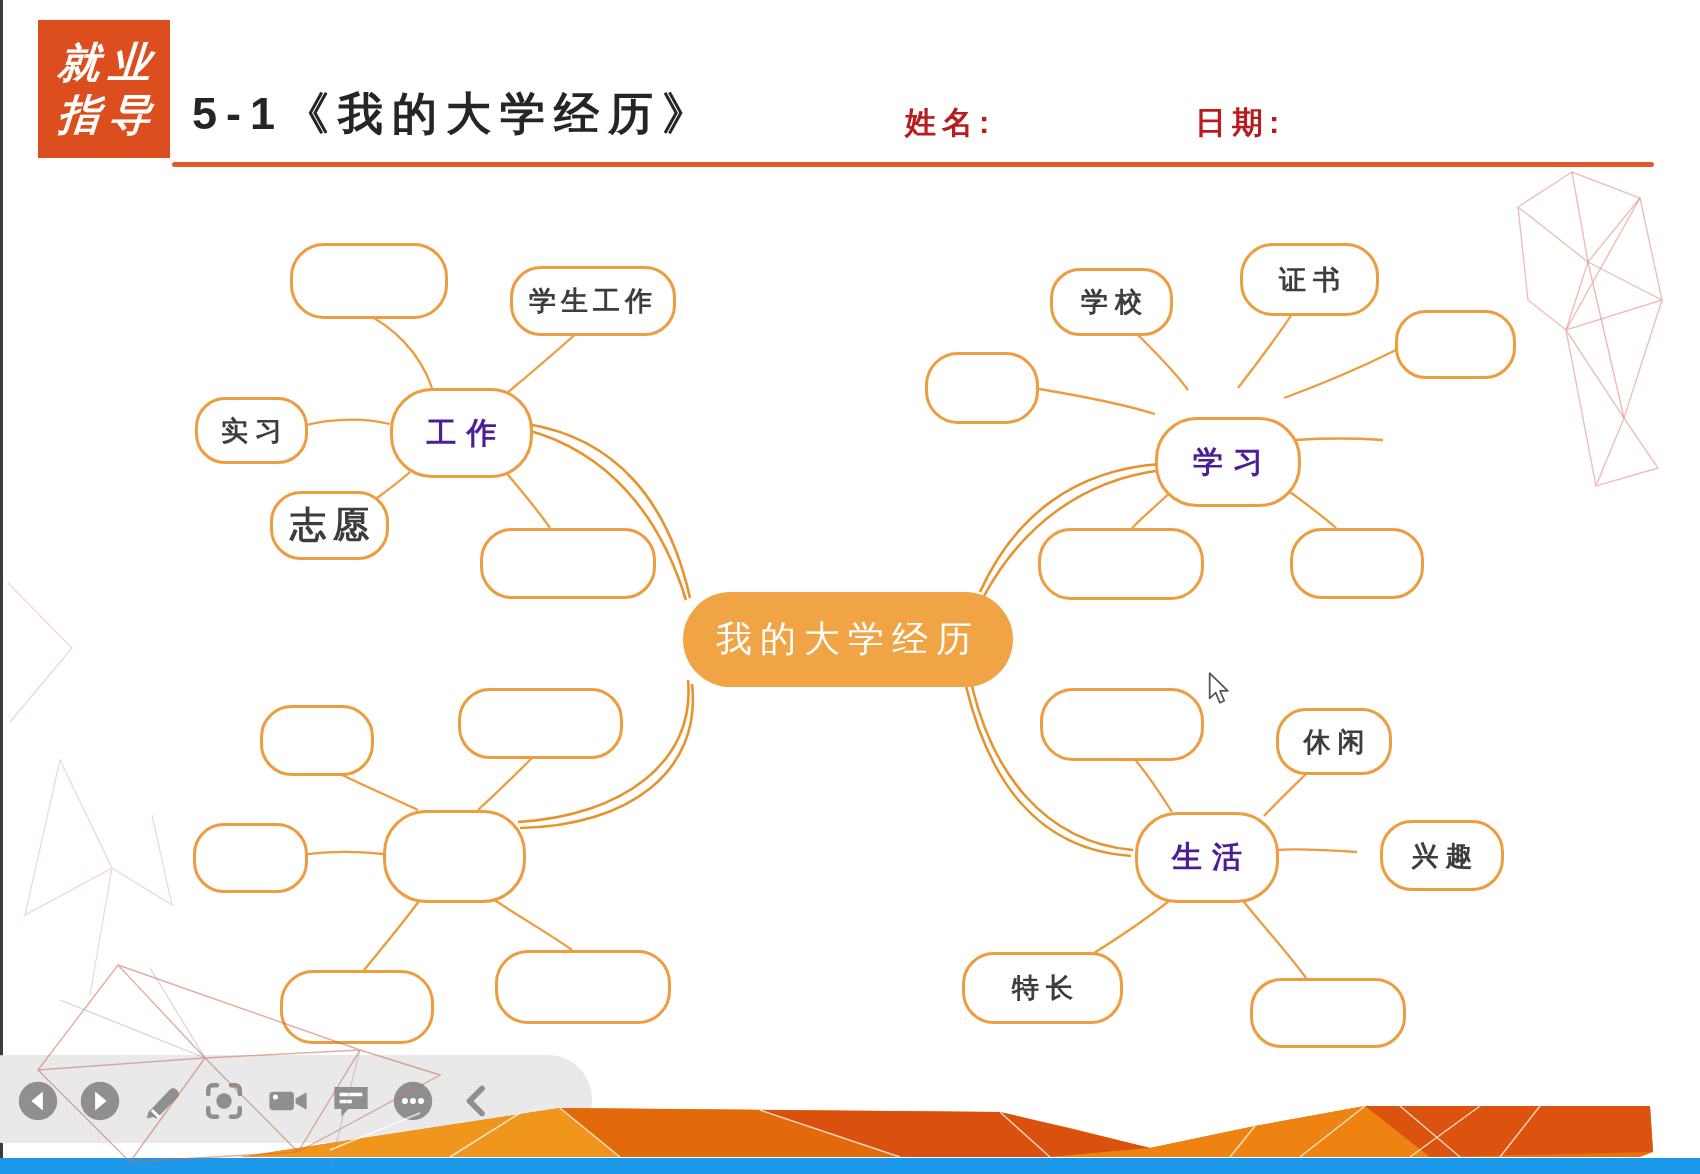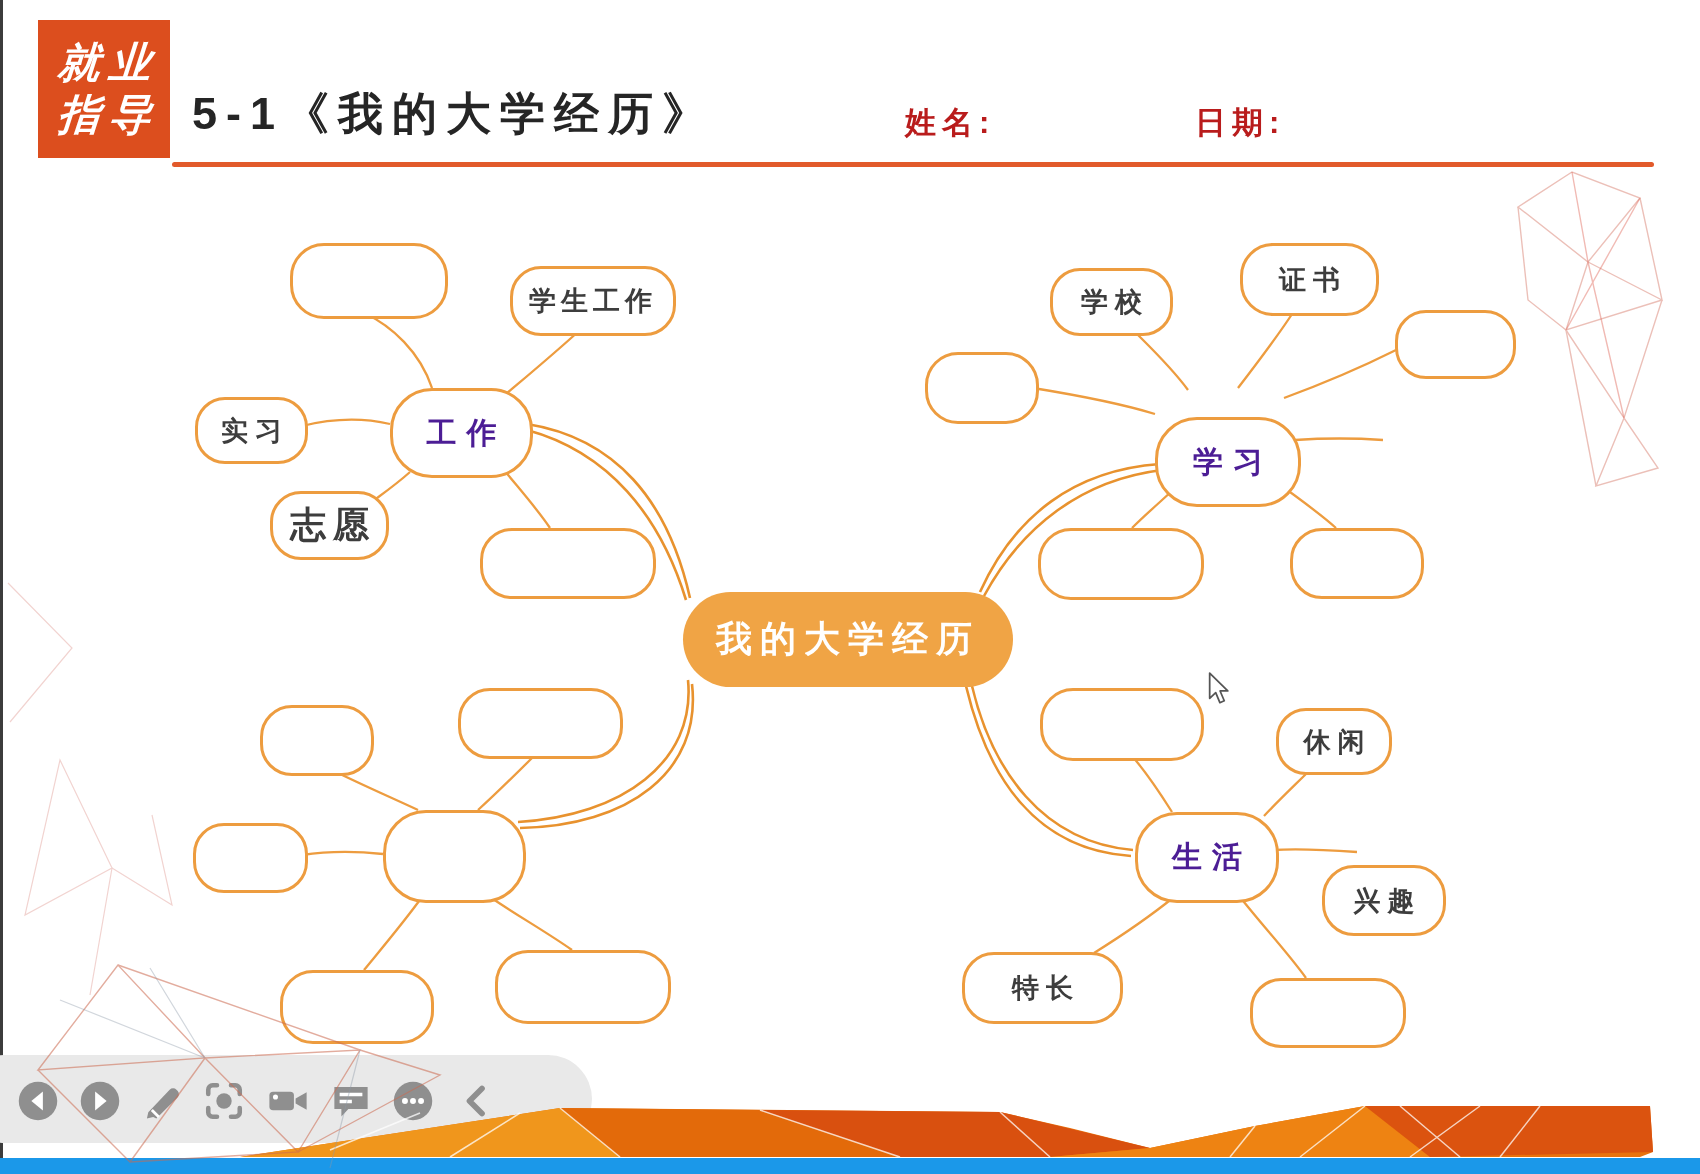--- a/index.html
+++ b/index.html
@@ -12,21 +12,21 @@
   .logo span{color:#fff;font-weight:bold;font-style:italic;font-size:42px;line-height:52px;
              letter-spacing:9px;text-indent:9px;transform:skewX(-4deg);}
   .page-title{position:absolute;left:192px;top:84px;font-size:45px;font-weight:bold;color:#252525;
               letter-spacing:9px;white-space:nowrap;z-index:3;}
   .hdr-label{position:absolute;top:102px;font-size:31px;font-weight:bold;color:#b91c1c;letter-spacing:6px;z-index:3;}
   .underline{position:absolute;left:172px;top:162px;width:1482px;height:5px;background:#E25A2B;border-radius:3px;z-index:2;}
   
   .node{position:absolute;background:#fff;border:3px solid #ED9C3F;display:flex;align-items:center;
         justify-content:center;color:#3D3D3D;font-weight:600;white-space:nowrap;z-index:5;}
   .node.hub{color:#4c1d95;font-weight:bold;}
-  .node.center{background:#F0A445;border:none;color:#fff;font-weight:bold;z-index:6;}
+  .node.center{background:#F0A445;border:none;color:#fff;font-weight:normal;z-index:6;}
   svg.layer{position:absolute;left:0;top:0;z-index:4;}
   svg.decor{position:absolute;left:0;top:0;z-index:2;}
   svg.over{position:absolute;left:0;top:0;z-index:12;pointer-events:none;}
   
   .toolbar-pill{position:absolute;left:-40px;top:1055px;width:632px;height:88px;background:#E9E9E9;
                 border-radius:44px;z-index:8;}
   .tbtn{position:absolute;top:1079px;width:44px;height:44px;display:flex;align-items:center;
         justify-content:center;z-index:10;cursor:pointer;}
   .blue-strip{position:absolute;left:0;top:1158px;width:1700px;height:16px;background:#1B98E9;z-index:9;}
   .cursor{position:absolute;left:1205px;top:672px;z-index:20;}
@@ -124,21 +124,21 @@
   <div class="node hub" style="left:383px;top:810px;width:137px;height:87px;border-radius:43px;font-size:30px;"></div>
   <div class="node" style="left:260px;top:705px;width:108px;height:65px;border-radius:32px;font-size:27px;"></div>
   <div class="node" style="left:458px;top:688px;width:159px;height:65px;border-radius:32px;font-size:27px;"></div>
   <div class="node" style="left:193px;top:823px;width:109px;height:64px;border-radius:31px;font-size:27px;"></div>
   <div class="node" style="left:280px;top:970px;width:148px;height:68px;border-radius:33px;font-size:27px;"></div>
   <div class="node" style="left:495px;top:950px;width:170px;height:68px;border-radius:33px;font-size:27px;"></div>
 
   <div class="node hub" style="left:1135px;top:812px;width:138px;height:85px;border-radius:42px;font-size:30px;letter-spacing:10px;text-indent:10px;">生活</div>
   <div class="node" style="left:1040px;top:688px;width:158px;height:67px;border-radius:33px;font-size:27px;"></div>
   <div class="node" style="left:1276px;top:708px;width:110px;height:61px;border-radius:30px;font-size:27px;letter-spacing:7px;text-indent:7px;">休闲</div>
-  <div class="node" style="left:1322px;top:820px;width:118px;height:65px;border-radius:32px;font-size:27px;letter-spacing:7px;text-indent:7px;margin-top:45px;">兴趣</div>
+  <div class="node" style="left:1380px;top:820px;width:118px;height:65px;border-radius:32px;font-size:27px;letter-spacing:7px;text-indent:7px;">兴趣</div>
   <div class="node" style="left:962px;top:952px;width:155px;height:66px;border-radius:32px;font-size:27px;letter-spacing:7px;text-indent:7px;">特长</div>
   <div class="node" style="left:1250px;top:978px;width:150px;height:64px;border-radius:31px;font-size:27px;"></div>
 
   <div class="toolbar-pill"></div>
 
   <div class="tbtn" style="left:16px;">
     <svg width="42" height="42" viewBox="0 0 24 24">
       <circle cx="12" cy="12" r="11" fill="#8F8F8F"></circle>
         <path d="M14.8,6.6 L8.2,12 L14.8,17.4 Z" fill="#fff"></path>
     </svg>

